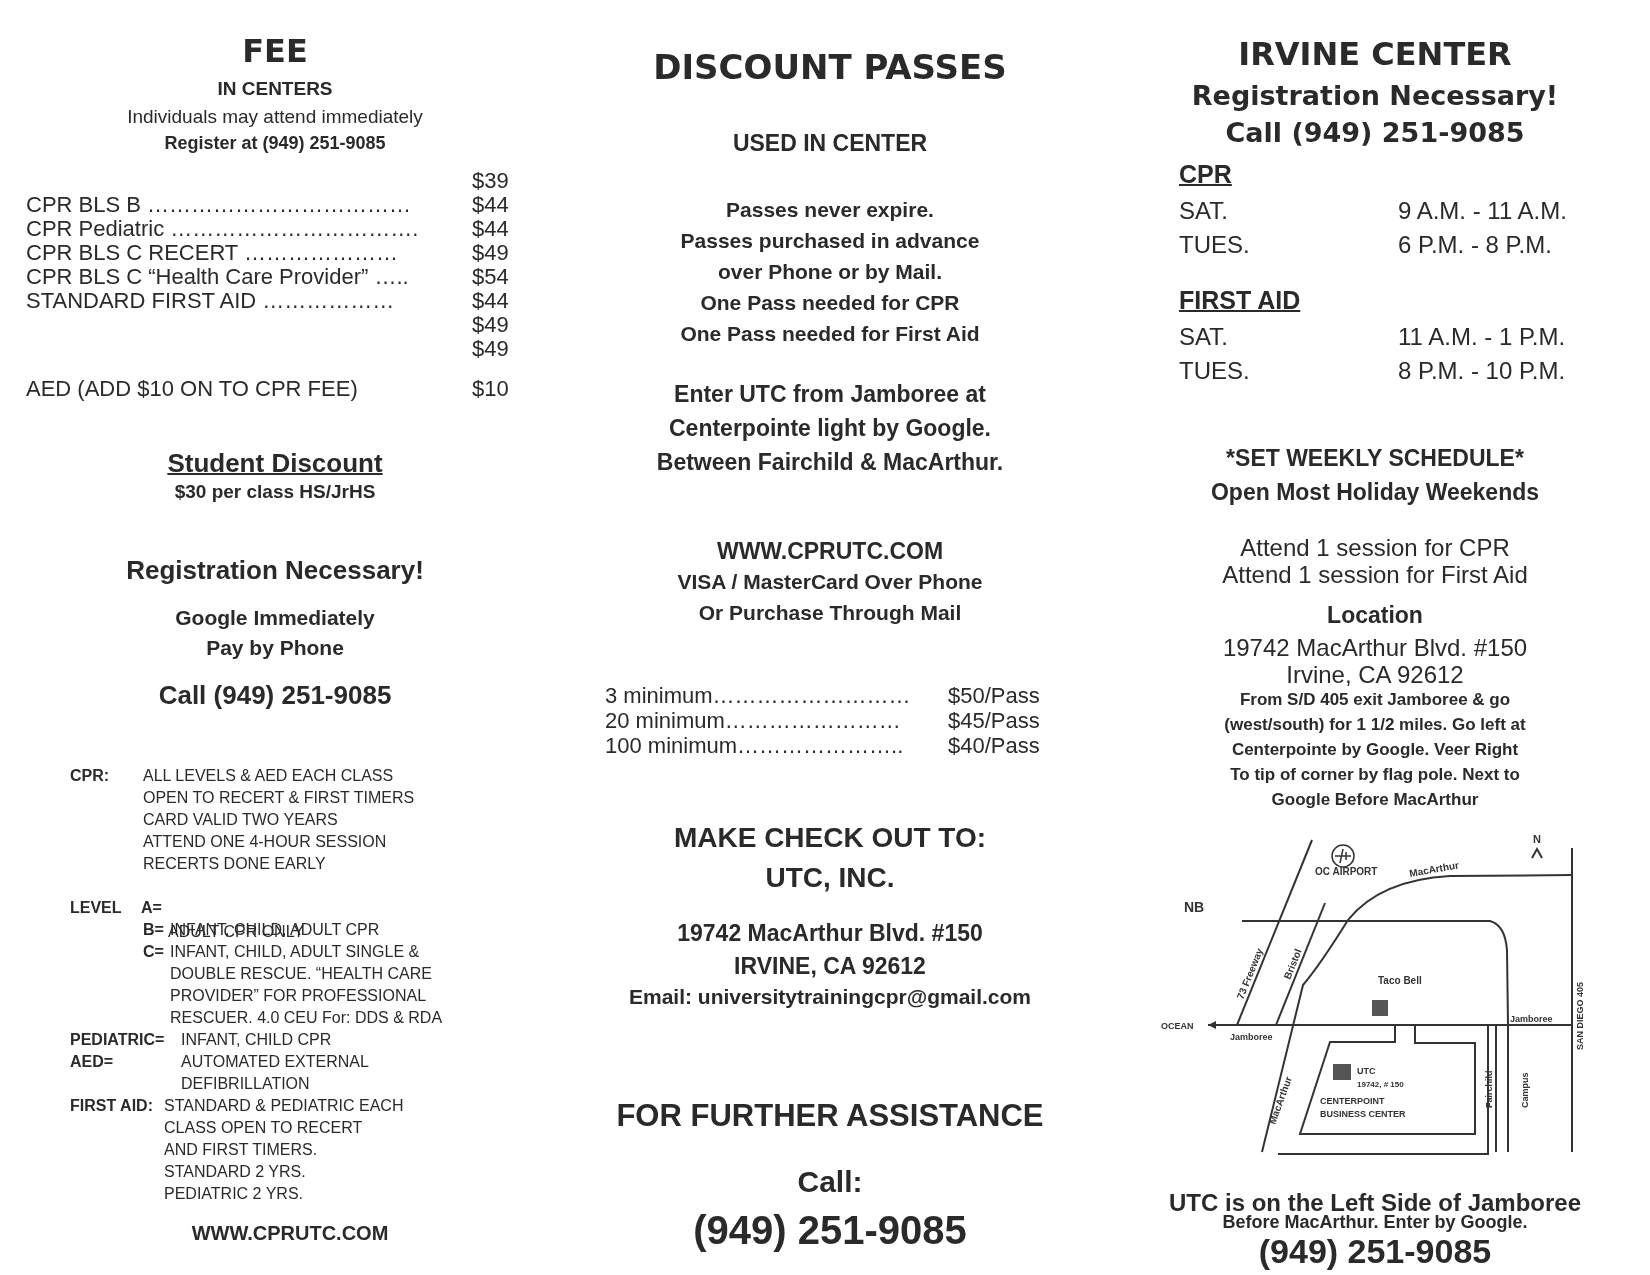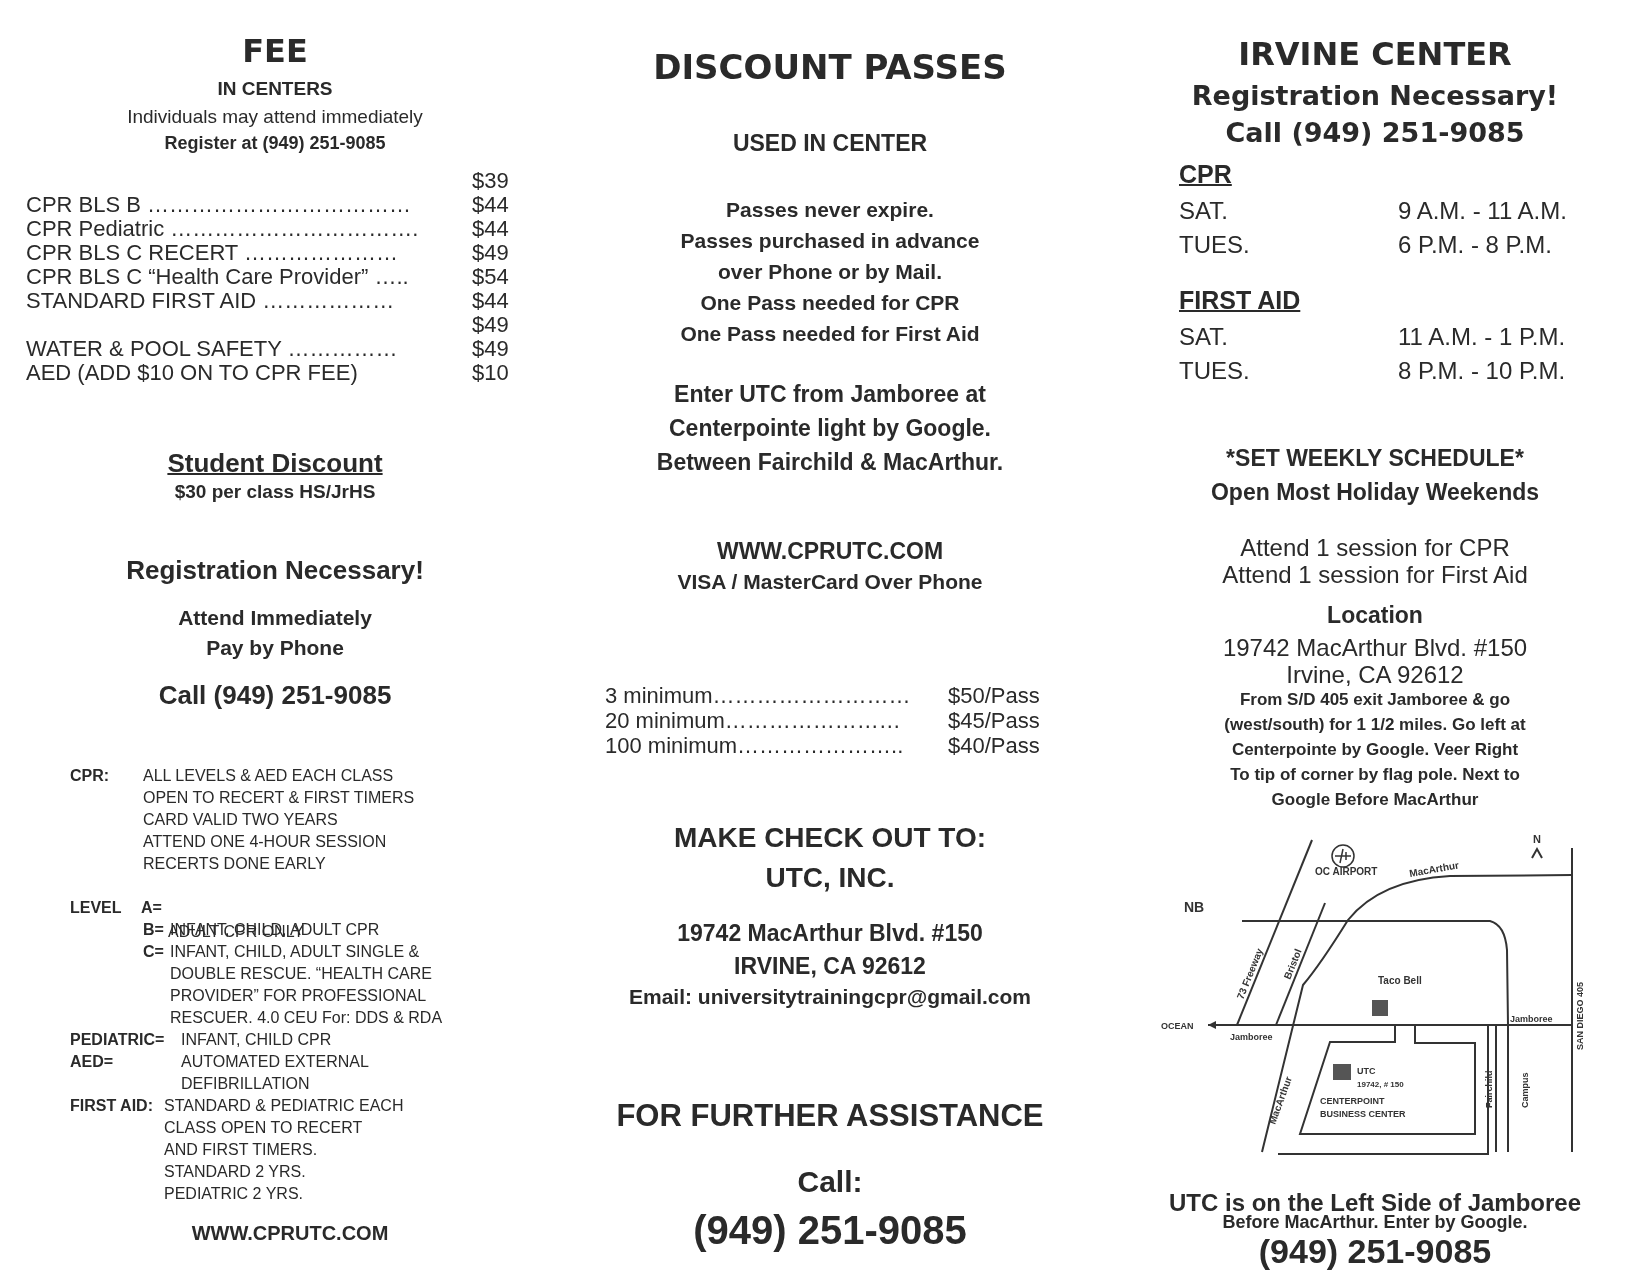--- a/index.html
+++ b/index.html
@@ -51,34 +51,33 @@
       <span class="pr">$54</span>
     </div>
   <div class="feeRow" style="top:288px;">
       <span class="nm">STANDARD FIRST AID ………………</span>
       <span class="pr">$44</span>
     </div>
   <div class="feeRow" style="top:312px;">
       <span class="pr">$49</span>
     </div>
   <div class="feeRow" style="top:336px;">
-      <span class="nm">WATER &amp; POOL SAFETY ……………</span>
       <span class="pr">$49</span>
     </div>
-  <div class="feeRow" style="top:360px;text-align:right;">
+  <div class="feeRow" style="top:376px;text-align:right;">
       <span class="nm">AED (ADD $10 ON TO CPR FEE)</span>
       <span class="pr">$10</span>
     </div>
 </div>
 
 <div class="col" style="left:0;width:550px;">
   <div class="blk c b" style="top:448px;font-size:26px;"><u>Student Discount</u></div>
   <div class="blk c b" style="top:481px;font-size:19px;">$30 per class HS/JrHS</div>
   <div class="blk c b" style="top:555px;font-size:26px;">Registration Necessary!</div>
-  <div class="blk c b" style="top:606px;font-size:21px;">Attend Immediately</div>
+  <div class="blk c b" style="top:606px;font-size:21px;">Google Immediately</div>
   <div class="blk c b" style="top:636px;font-size:21px;">Pay by Phone</div>
   <div class="blk c b" style="top:680px;font-size:26px;">Call (949) 251-9085</div>
 </div>
 
 <div>
   <div class="note b" style="left:70px;top:765px;">CPR:</div>
   <div class="note" style="left:143px;top:765px;">ALL LEVELS &amp; AED EACH CLASS</div>
   <div class="note" style="left:143px;top:787px;">OPEN TO RECERT &amp; FIRST TIMERS</div>
   <div class="note" style="left:143px;top:809px;">CARD VALID TWO YEARS</div>
   <div class="note" style="left:143px;top:831px;">ATTEND ONE 4-HOUR SESSION</div>
@@ -120,20 +119,21 @@
   <div class="blk c b" style="top:260px;font-size:21px;">over Phone or by Mail.</div>
   <div class="blk c b" style="top:291px;font-size:21px;">One Pass needed for CPR</div>
   <div class="blk c b" style="top:322px;font-size:21px;">One Pass needed for First Aid</div>
 
   <div class="blk c b" style="top:381px;font-size:23px;">Enter UTC from Jamboree at</div>
   <div class="blk c b" style="top:415px;font-size:23px;">Centerpointe light by Google.</div>
   <div class="blk c b" style="top:449px;font-size:23px;">Between Fairchild &amp; MacArthur.</div>
 
   <div class="blk c b" style="top:538px;font-size:23px;">WWW.CPRUTC.COM</div>
   <div class="blk c b" style="top:570px;font-size:21px;">VISA / MasterCard Over Phone</div>
+  <div class="blk c b" style="top:601px;font-size:21px;">Or Purchase Through Mail</div>
 </div>
 
 <div>
   <div class="passRow" style="top:683px;">
       <span class="nm">3 minimum………………………</span>
       <span class="pr">$50/Pass</span>
     </div>
   <div class="passRow" style="top:708px;">
       <span class="nm">20 minimum……………………</span>
       <span class="pr">$45/Pass</span>

